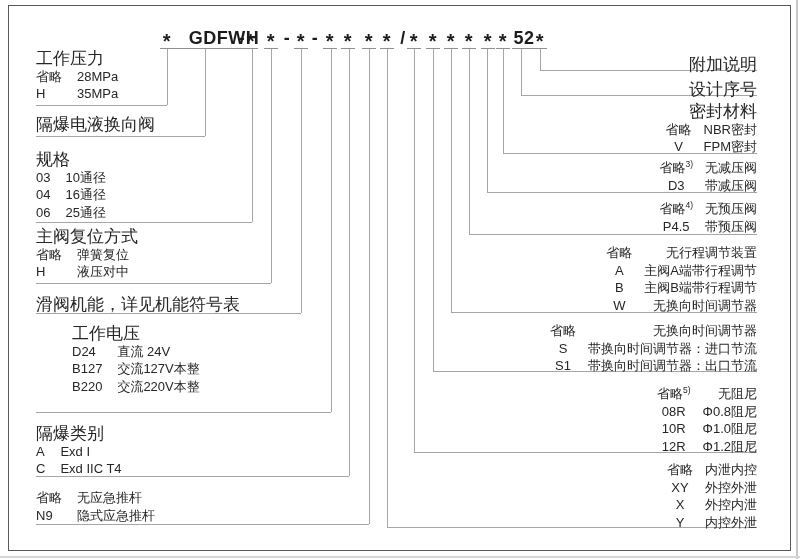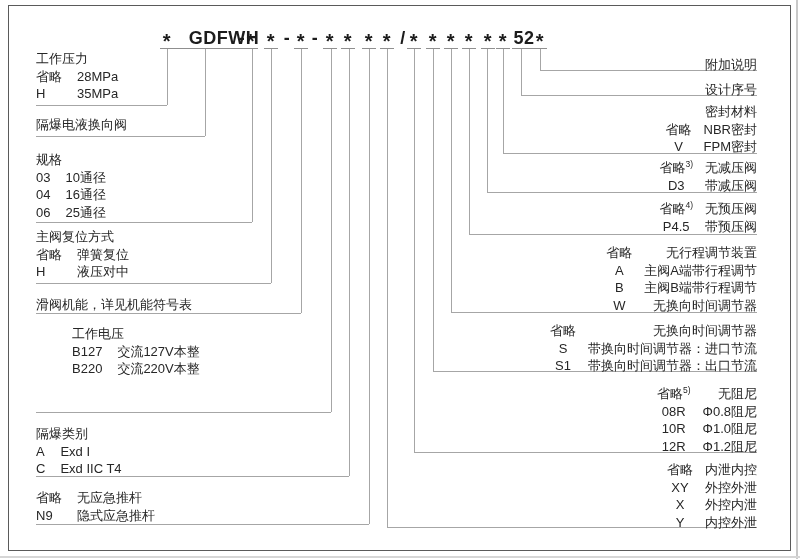--- a/index.html
+++ b/index.html
@@ -17,21 +17,21 @@
     font-weight:bold;font-size:18px;letter-spacing:0.5px;color:#1c1c1c;white-space:nowrap;
   }
   .code-char.ast{top:30px;font-size:20px;font-weight:600;}
   .underline{position:absolute;top:48px;height:1px;background:#8f8f8f;}
   .vline{position:absolute;width:1px;background:var(--line,#a6a6a6);}
   .hline{position:absolute;height:1px;background:var(--line,#a6a6a6);}
 
   .section{position:absolute;font-size:13px;line-height:17.5px;white-space:nowrap;}
   .section.left{left:36px;text-align:left;}
   .section.right{right:43px;text-align:right;}
-  .sec-title{font-size:13px;}
+  .sec-title{font-size:17px;}
   .tbl{display:table;border-collapse:collapse;}
   .section.right .tbl{margin-left:auto;}
   .trow{display:table-row;}
   .tcell{display:table-cell;vertical-align:top;}
   .code-cell{padding-right:15px;text-align:left;}
   .section.right .code-cell{text-align:center;padding-right:12px;}
   .section.right .label-cell{text-align:right;}
   sup{font-size:8.5px;line-height:0;}
 </style>
 </head>
@@ -162,20 +162,24 @@
         <div class="trow">
           <div class="tcell code-cell"><span>H</span></div>
           <div class="tcell label-cell">液压对中</div>
         </div>
       </div>
     </div>
     <div class="section left" style="top: 325px; margin-left: 36px;">
       <div class="sec-title">工作电压</div>
       <div class="tbl">
         <div class="trow">
+          <div class="tcell code-cell"><span>D24</span></div>
+          <div class="tcell label-cell">直流 24V</div>
+        </div>
+        <div class="trow">
           <div class="tcell code-cell"><span>B127</span></div>
           <div class="tcell label-cell">交流127V本整</div>
         </div>
         <div class="trow">
           <div class="tcell code-cell"><span>B220</span></div>
           <div class="tcell label-cell">交流220V本整</div>
         </div>
       </div>
     </div>
     <div class="section left" style="top: 425px;">

